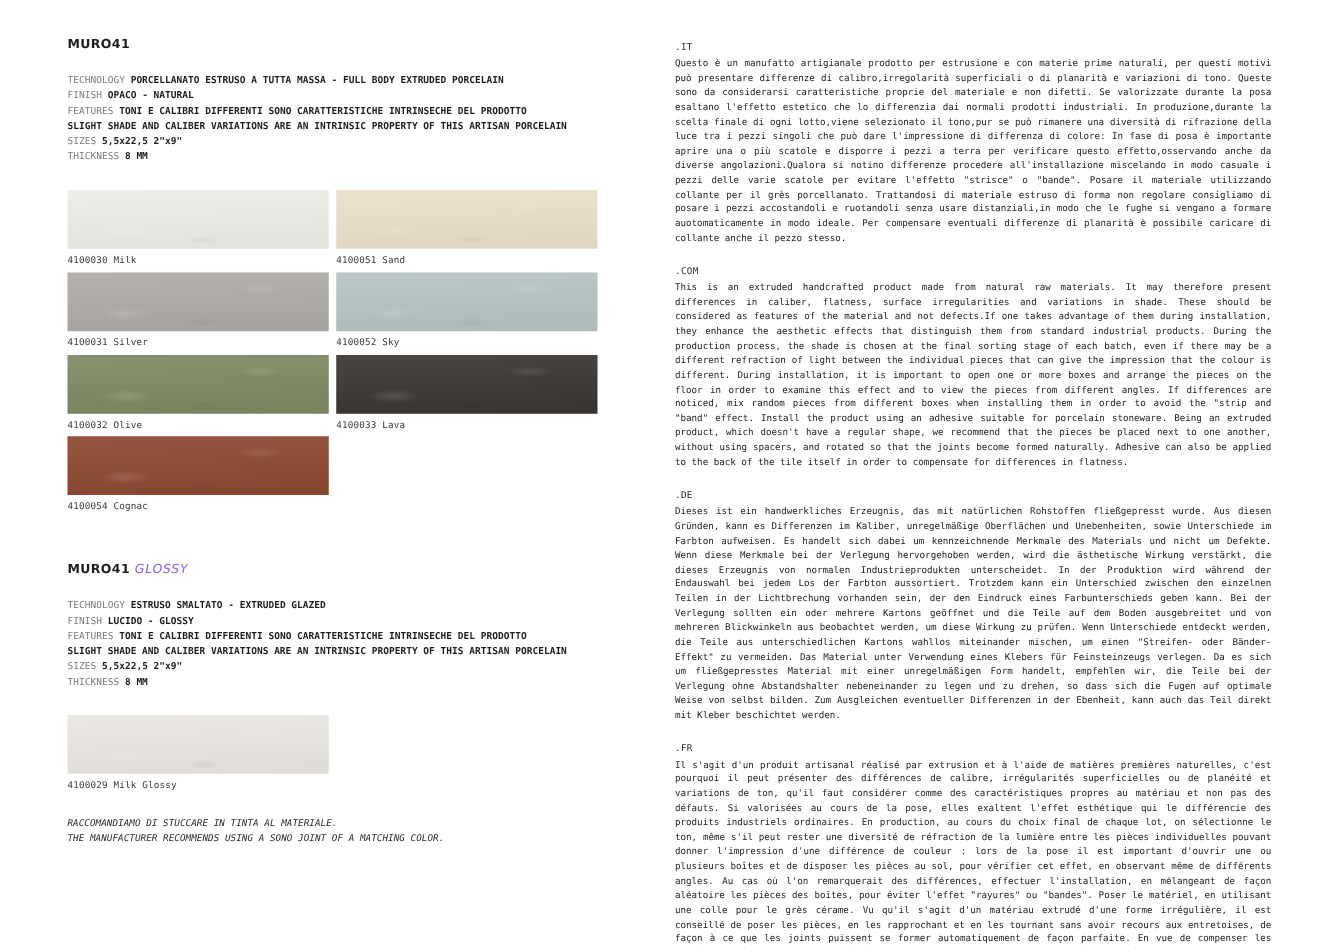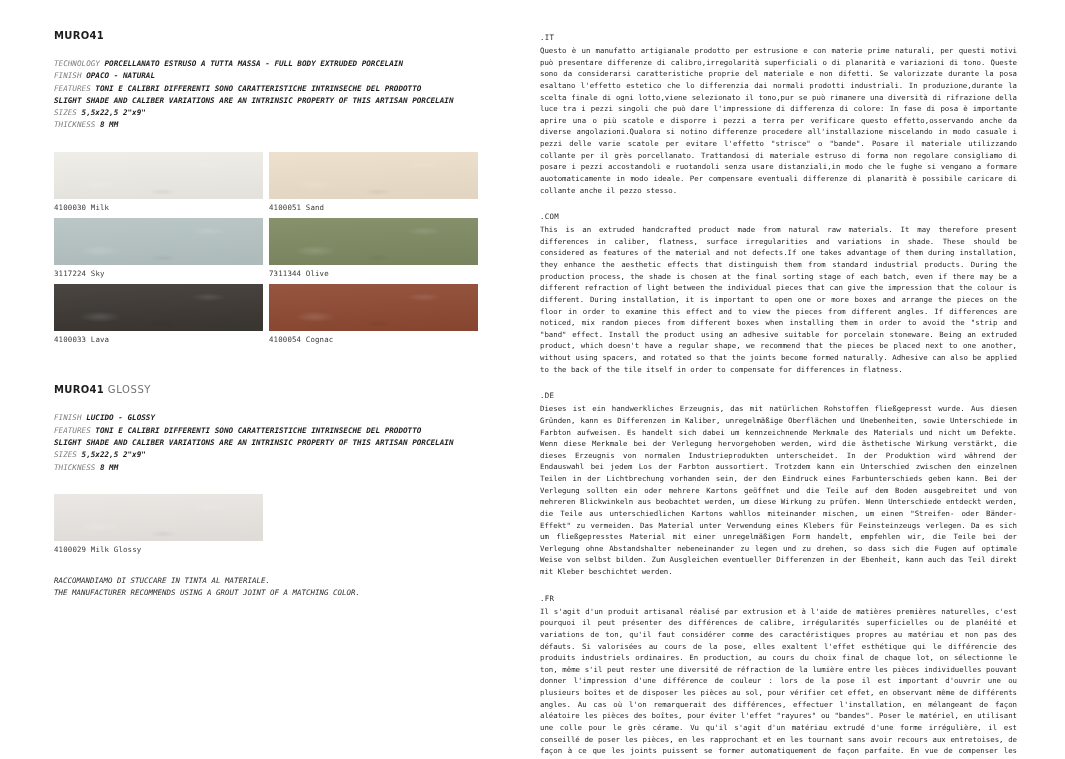--- a/index.html
+++ b/index.html
@@ -32,29 +32,29 @@
   .product-title {
     font-family: "DejaVu Sans", sans-serif;
     font-size: 10px;
     font-weight: bold;
     letter-spacing: 0.3px;
     margin: 0 0 17px 0;
     line-height: 1.1;
   }
   .product-title .light {
     font-weight: normal;
-    color: #737373;
+    color: #8b5cf6;
     letter-spacing: 0.6px;
+    font-style: italic;
   }
 
   .spec-list {
     font-size: 7.6px;
     line-height: 1.62;
     letter-spacing: 0.02px;
-    font-style: italic;
   }
   .spec-row { white-space: nowrap; }
   .spec-key { color: #7c7c7a; }
   .spec-val { font-weight: bold; color: #1d1d1b; }
   .spec-row.cont { font-weight: bold; color: #1d1d1b; }
 
   
   .swatch-grid {
     margin-top: 20px;
     display: grid;
@@ -141,58 +141,63 @@
           <div class="swatch-grid">
             <div class="swatch-cell">
               <div class="swatch-chip" style="background: rgb(238, 236, 230);"></div>
               <div class="swatch-label">4100030 Milk</div>
             </div>
             <div class="swatch-cell">
               <div class="swatch-chip" style="background: rgb(236, 223, 202);"></div>
               <div class="swatch-label">4100051 Sand</div>
             </div>
             <div class="swatch-cell">
+              <div class="swatch-chip" style="background: rgb(174, 171, 167);"></div>
+              <div class="swatch-label">4100031 Silver</div>
+            </div>
+            <div class="swatch-cell">
               <div class="swatch-chip" style="background: rgb(182, 195, 195);"></div>
-              <div class="swatch-label">3117224 Sky</div>
+              <div class="swatch-label">4100052 Sky</div>
             </div>
             <div class="swatch-cell">
               <div class="swatch-chip" style="background: rgb(126, 138, 98);"></div>
-              <div class="swatch-label">7311344 Olive</div>
+              <div class="swatch-label">4100032 Olive</div>
             </div>
             <div class="swatch-cell">
               <div class="swatch-chip" style="background: rgb(60, 55, 51);"></div>
               <div class="swatch-label">4100033 Lava</div>
             </div>
             <div class="swatch-cell">
               <div class="swatch-chip" style="background: rgb(141, 73, 50);"></div>
               <div class="swatch-label">4100054 Cognac</div>
             </div>
           </div>
         </div>
         <div class="product-block">
           <div class="product-title"><span>MURO41</span> <span class="light">GLOSSY</span></div>
           <div class="spec-list">
+            <div class="spec-row"><span class="spec-key">TECHNOLOGY</span> <span class="spec-val">ESTRUSO SMALTATO - EXTRUDED GLAZED</span></div>
             <div class="spec-row"><span class="spec-key">FINISH</span> <span class="spec-val">LUCIDO - GLOSSY</span></div>
             <div class="spec-row"><span class="spec-key">FEATURES</span> <span class="spec-val">TONI E CALIBRI DIFFERENTI SONO CARATTERISTICHE INTRINSECHE DEL PRODOTTO</span></div>
             <div class="spec-row cont">SLIGHT SHADE AND CALIBER VARIATIONS ARE AN INTRINSIC PROPERTY OF THIS ARTISAN PORCELAIN</div>
             <div class="spec-row"><span class="spec-key">SIZES</span> <span class="spec-val">5,5x22,5 2"x9"</span></div>
             <div class="spec-row"><span class="spec-key">THICKNESS</span> <span class="spec-val">8 MM</span></div>
           </div>
           <div class="swatch-grid single">
             <div class="swatch-cell">
               <div class="swatch-chip" style="background: rgb(233, 230, 226);"></div>
               <div class="swatch-label">4100029 Milk Glossy</div>
             </div>
           </div>
         </div>
       </div>
 
     <div class="footer-note">
       <div>RACCOMANDIAMO DI STUCCARE IN TINTA AL MATERIALE.</div>
-      <div>THE MANUFACTURER RECOMMENDS USING A GROUT JOINT OF A MATCHING COLOR.</div>
+      <div>THE MANUFACTURER RECOMMENDS USING A SONO JOINT OF A MATCHING COLOR.</div>
     </div>
   </div>
 
   <div class="right-col">
     <div id="languages-root">
         <div class="lang-block">
           <div class="lang-tag">.IT</div>
           <div class="lang-body">Questo è un manufatto artigianale prodotto per estrusione e con materie prime naturali, per questi motivi può presentare differenze di calibro,irregolarità superficiali o di planarità e variazioni di tono. Queste sono da considerarsi caratteristiche proprie del materiale e non difetti. Se valorizzate  durante la posa esaltano l'effetto estetico che lo differenzia dai normali prodotti industriali. In produzione,durante la scelta finale di ogni lotto,viene selezionato il tono,pur se può rimanere una diversità di rifrazione della luce tra i pezzi singoli che può dare l'impressione di differenza di colore: In fase di posa è importante aprire una o più scatole e disporre i pezzi a terra per verificare questo effetto,osservando anche da diverse angolazioni.Qualora si notino differenze procedere all'installazione miscelando in modo casuale i pezzi delle varie scatole per evitare l'effetto "strisce" o "bande". Posare il materiale utilizzando collante per il grès porcellanato. Trattandosi di materiale estruso di forma non regolare consigliamo di posare i pezzi accostandoli e ruotandoli senza usare distanziali,in modo che le fughe si vengano a formare auotomaticamente in modo ideale. Per compensare eventuali differenze di planarità è possibile caricare di collante anche il pezzo stesso.</div>
         </div>
         <div class="lang-block">

